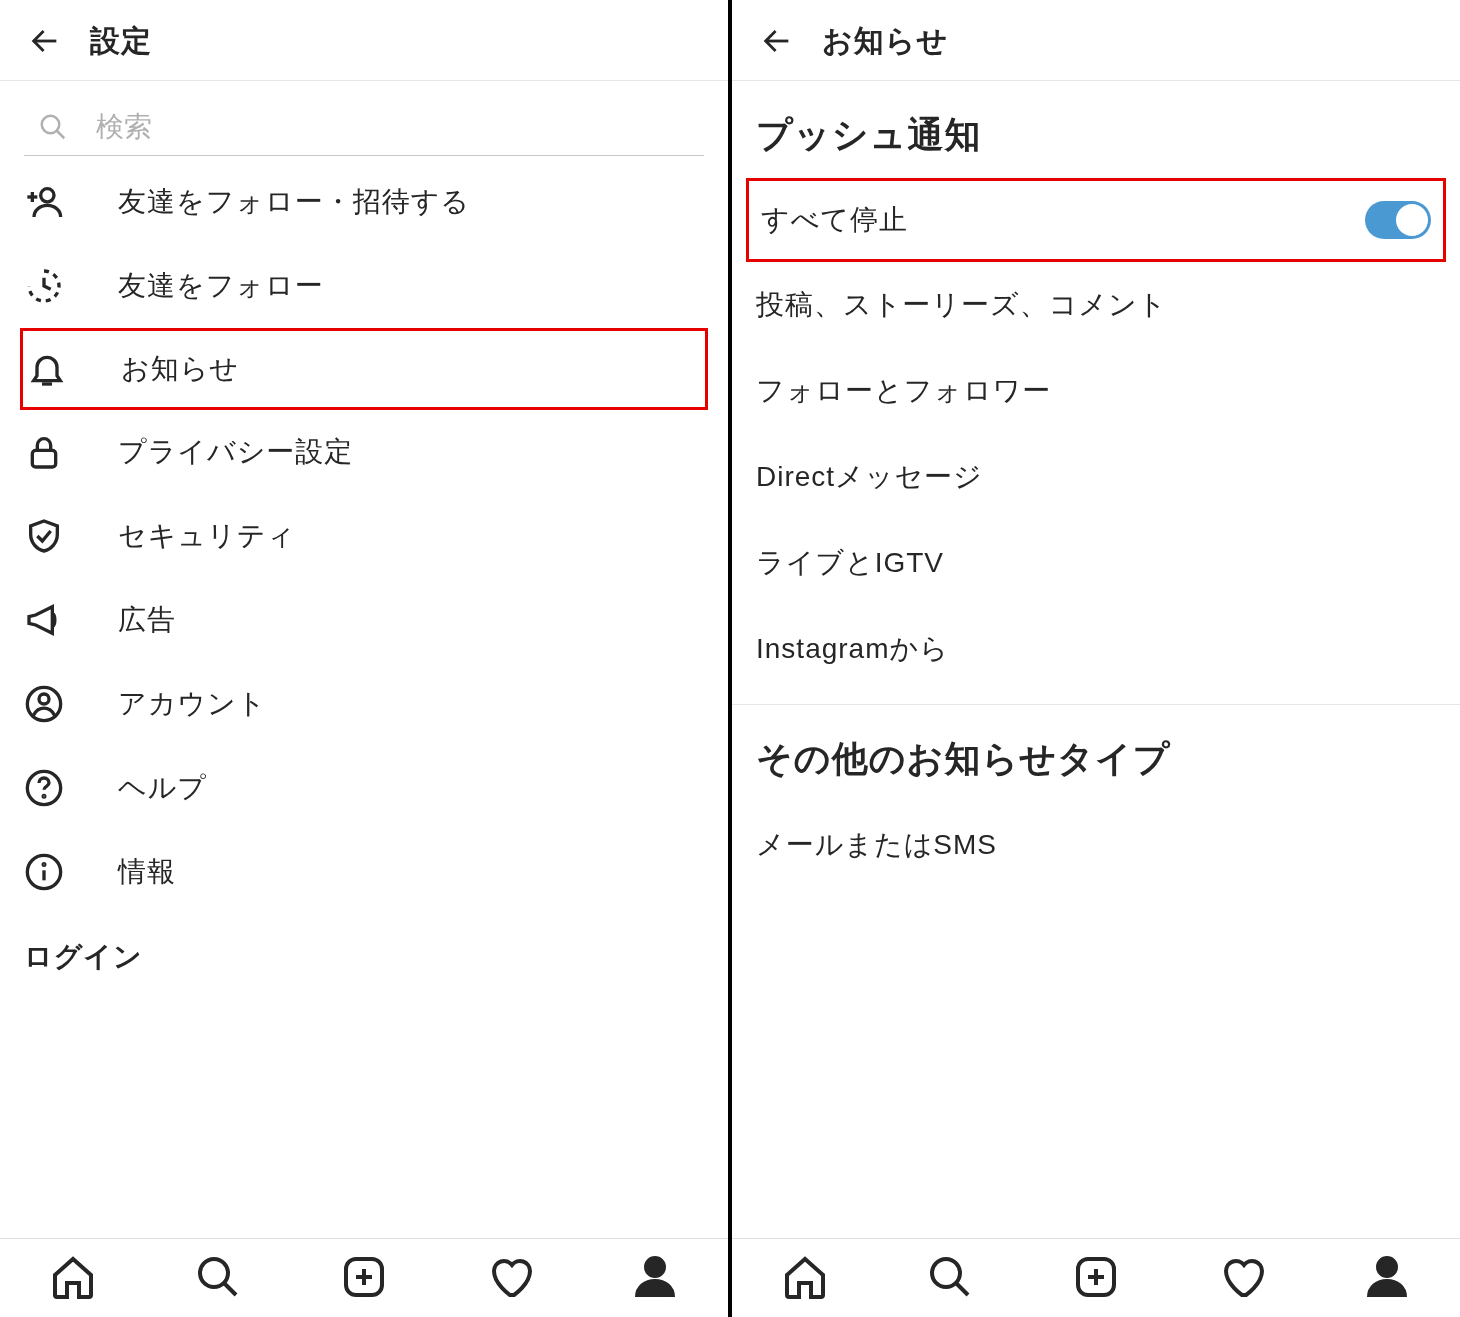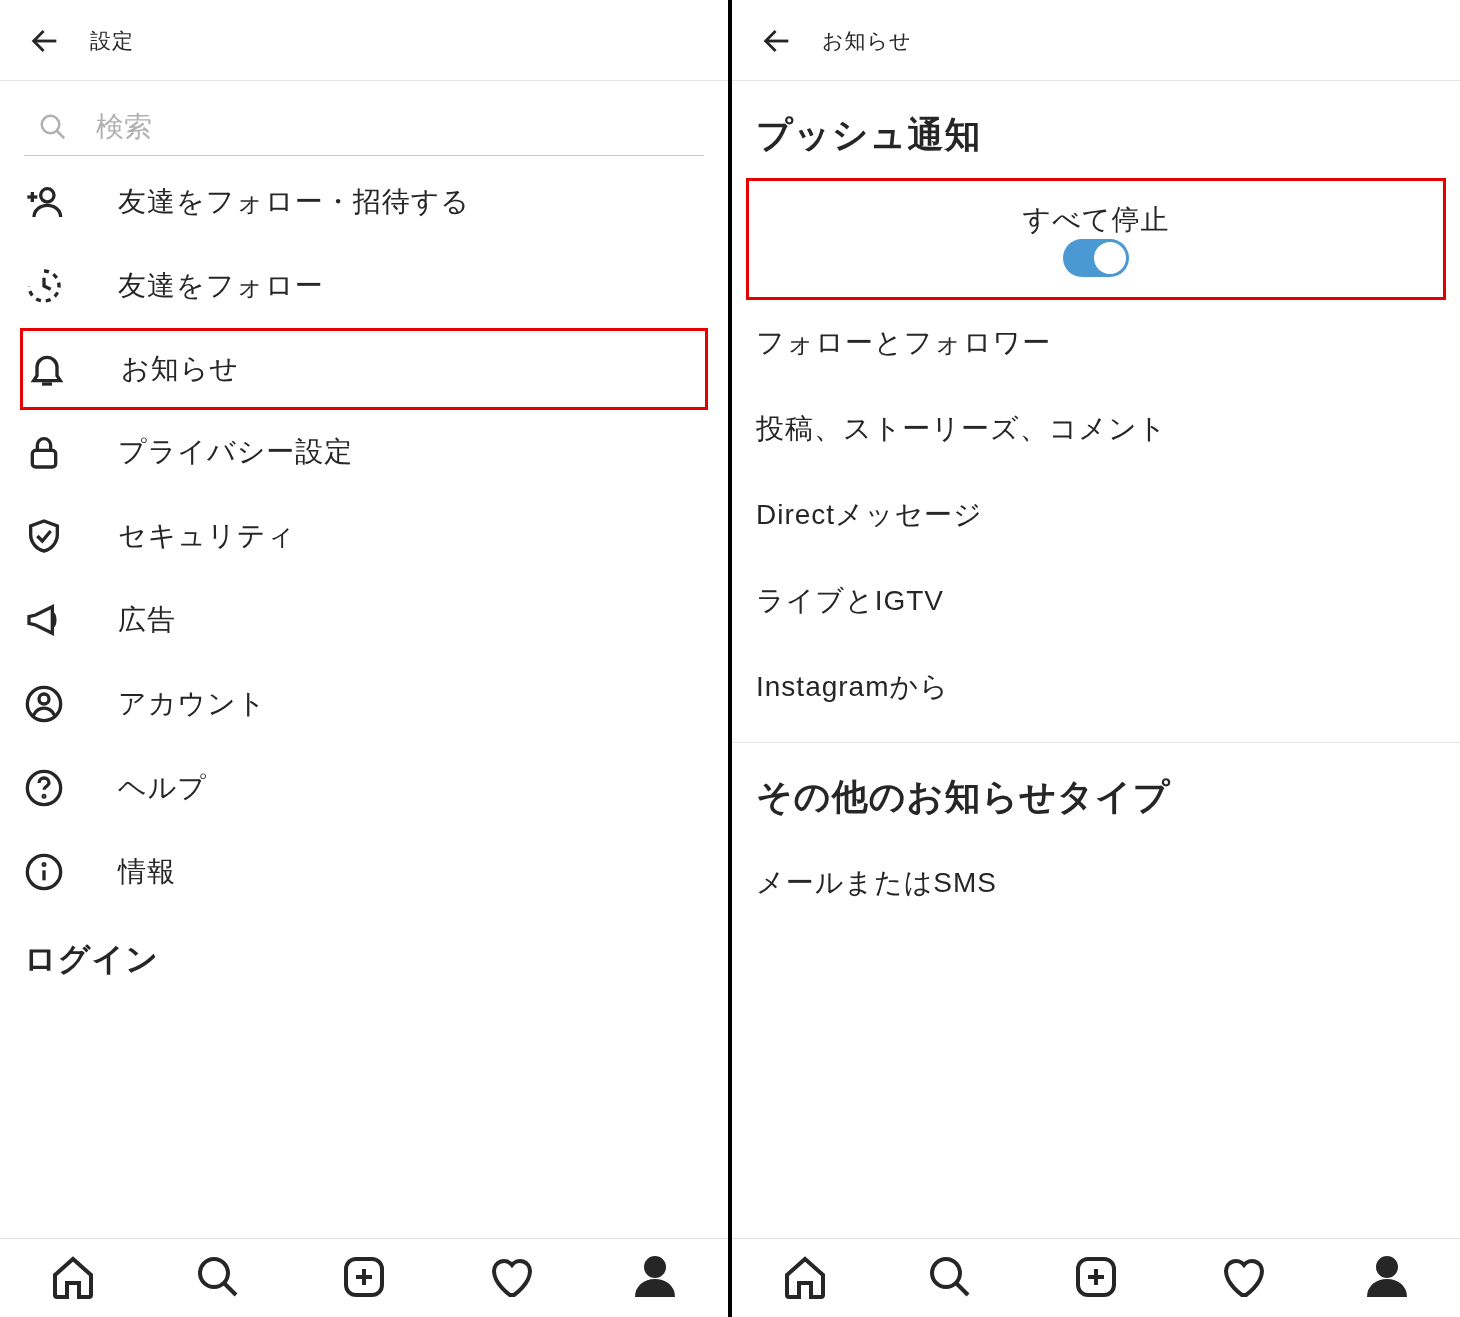--- a/index.html
+++ b/index.html
@@ -30,22 +30,22 @@
   .back-arrow {
     width: 42px;
     height: 42px;
     display: flex;
     align-items: center;
     justify-content: center;
     margin-right: 24px;
   }
   .back-arrow svg { width: 34px; height: 34px; stroke: #262626; stroke-width: 2; fill: none; }
   .header-title {
-    font-size: 21px;
-    font-weight: 400;
+    font-size: 30px;
+    font-weight: 700;
     color: #262626;
     letter-spacing: 1px;
   }
   .content {
     flex: 1;
     overflow: hidden;
   }
   .search-wrap {
     margin: 20px 24px 0 24px;
     border-bottom: 1px solid #c7c7c7;
@@ -81,21 +81,21 @@
   .menu-item .mi-icon {
     width: 40px;
     height: 40px;
     display: flex;
     align-items: center;
     justify-content: center;
     margin-right: 18px;
   }
   .menu-item .mi-icon svg { stroke: #262626; stroke-width: 2; fill: none; }
   .section-label {
-    font-size: 32px;
+    font-size: 28px;
     font-weight: 700;
     color: #262626;
     padding: 24px 24px 12px 24px;
     letter-spacing: 1px;
   }
   .highlight {
     border: 3px solid #e60000;
     margin: 0 20px;
     padding: 18px 4px 18px 4px !important;
   }
@@ -113,21 +113,20 @@
     justify-content: space-between;
     padding: 24px 24px 24px 24px;
     font-size: 28px;
     color: #262626;
     letter-spacing: 1px;
   }
   .row.highlight-box {
     border: 3px solid #e60000;
     margin: 0 14px;
     padding: 20px 12px 20px 12px;
-    flex-direction: column;
   }
   .toggle {
     width: 66px;
     height: 38px;
     background: #4a99d3;
     border-radius: 20px;
     position: relative;
   }
   .toggle .knob {
     position: absolute;
@@ -337,24 +336,24 @@
     <div class="section-heading">プッシュ通知</div>
 
     <div class="row highlight-box">
       <span>すべて停止</span>
       <div class="toggle">
         <div class="knob"></div>
       </div>
     </div>
 
     <div class="row">
+      <span>投稿、ストーリーズ、コメント</span>
+    </div>
+    <div class="row">
       <span>フォローとフォロワー</span>
-    </div>
-    <div class="row">
-      <span>投稿、ストーリーズ、コメント</span>
     </div>
     <div class="row">
       <span>Directメッセージ</span>
     </div>
     <div class="row">
       <span>ライブとIGTV</span>
     </div>
     <div class="row">
       <span>Instagramから</span>
     </div>

